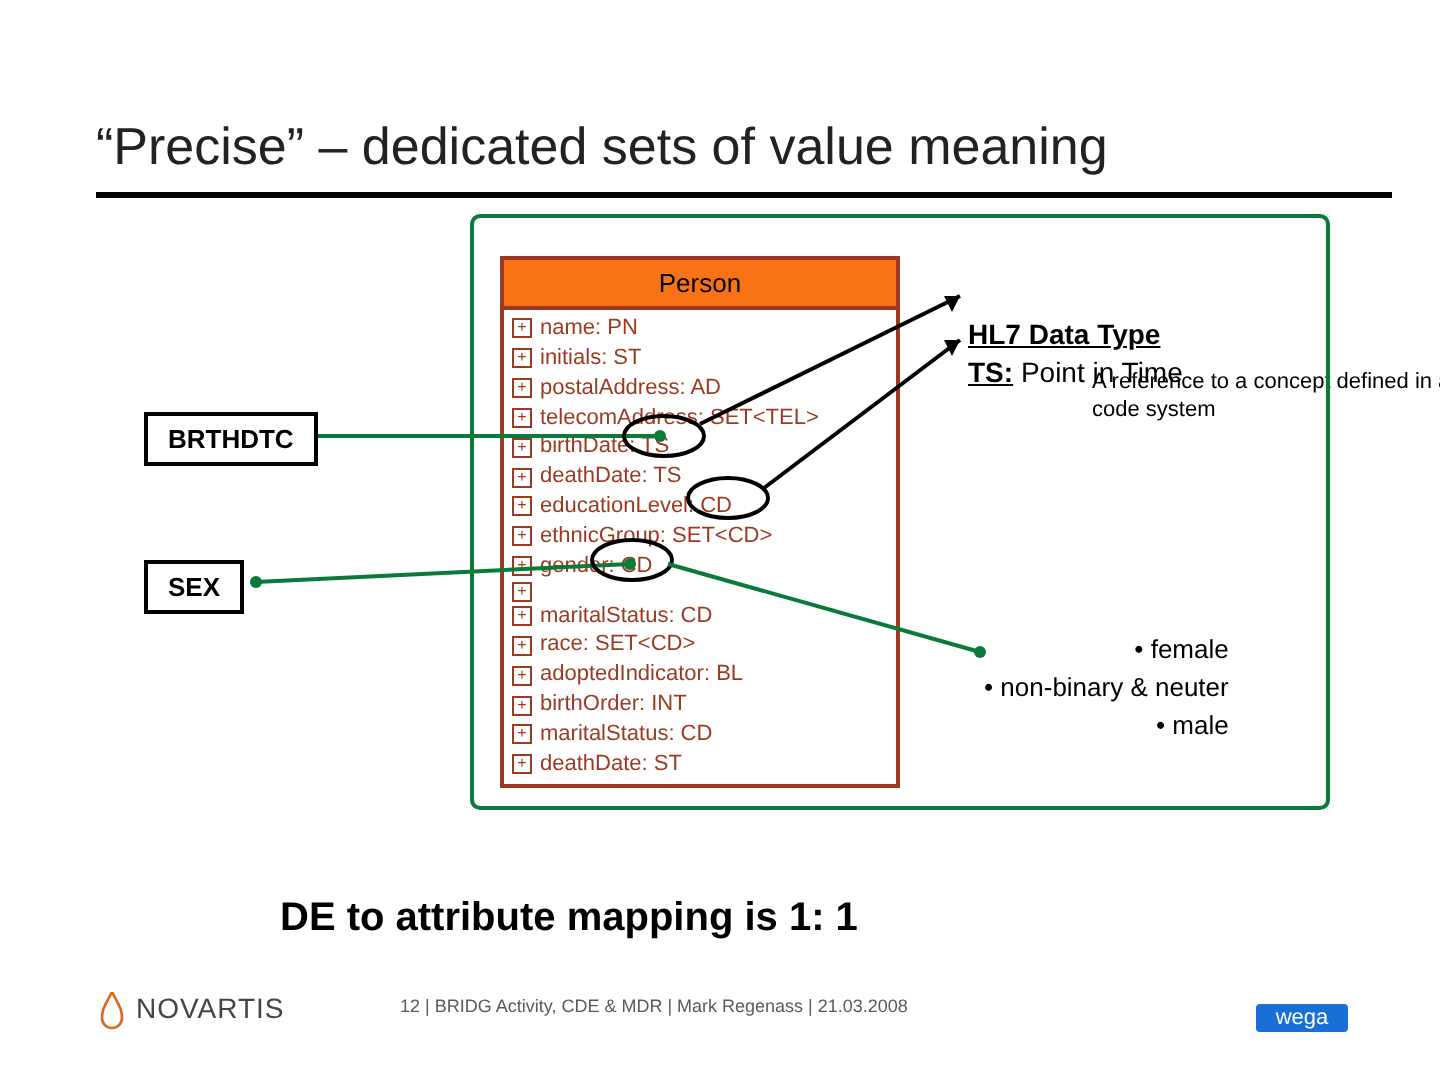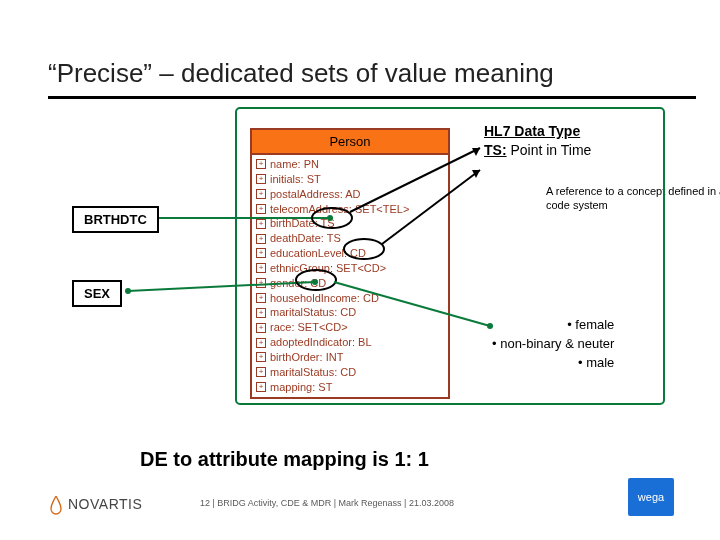--- a/index.html
+++ b/index.html
@@ -70,21 +70,21 @@
     flex: 0 0 auto;
   }
   .attr-text { white-space: nowrap; text-align: right; }
   
   .hl7-block {
     position: absolute;
     left: 484px; top: 122px;
     font-size: 14px;
     line-height: 1.35;
   }
-  .hl7-title { font-weight: bold; text-decoration: underline; }
+  .hl7-title { font-weight: bold; text-decoration: underline; margin-top: 36px; }
   .hl7-sub {
     position: absolute;
     left: 500px; top: 184px;
     font-size: 11px;
     line-height: 1.3;
     width: 190px;
     margin-left: 46px;
   }
   .values-block {
     position: absolute;
@@ -116,21 +116,21 @@
     color: #444;
     letter-spacing: 0.5px;
   }
   .nov-icon {
     width: 16px; height: 20px;
     display: inline-block;
   }
   .wega {
     position: absolute;
     right: 46px; bottom: 24px;
-    width: 46px; height: 38px;
+    width: 46px; height: 14px;
     background: #1a6fd6;
     color: #fff;
     font-size: 11px;
     display: flex; align-items: center; justify-content: center;
     border-radius: 2px;
   }
   
   .overlay {
     position: absolute;
     left: 0; top: 0;
@@ -182,21 +182,20 @@
     <div class="attr-row">
         <span class="plus">+</span>
         <span class="attr-text">ethnicGroup: SET&lt;CD&gt;</span>
       </div>
     <div class="attr-row">
         <span class="plus">+</span>
         <span class="attr-text">gender: CD</span>
       </div>
     <div class="attr-row">
         <span class="plus">+</span>
-        <span class="attr-text">householdIncome: CD</span>
       </div>
     <div class="attr-row">
         <span class="plus">+</span>
         <span class="attr-text">maritalStatus: CD</span>
       </div>
     <div class="attr-row">
         <span class="plus">+</span>
         <span class="attr-text">race: SET&lt;CD&gt;</span>
       </div>
     <div class="attr-row">
@@ -206,21 +205,21 @@
     <div class="attr-row">
         <span class="plus">+</span>
         <span class="attr-text">birthOrder: INT</span>
       </div>
     <div class="attr-row">
         <span class="plus">+</span>
         <span class="attr-text">maritalStatus: CD</span>
       </div>
     <div class="attr-row">
         <span class="plus">+</span>
-        <span class="attr-text">mapping: ST</span>
+        <span class="attr-text">deathDate: ST</span>
       </div>
   </div>
 </div>
 
 <div class="hl7-block">
   <div class="hl7-title">HL7 Data Type</div>
   <div><b><u>TS:</u></b> Point in Time</div>
 </div>
 <div class="hl7-sub">A reference to a concept defined in a code system</div>
 

